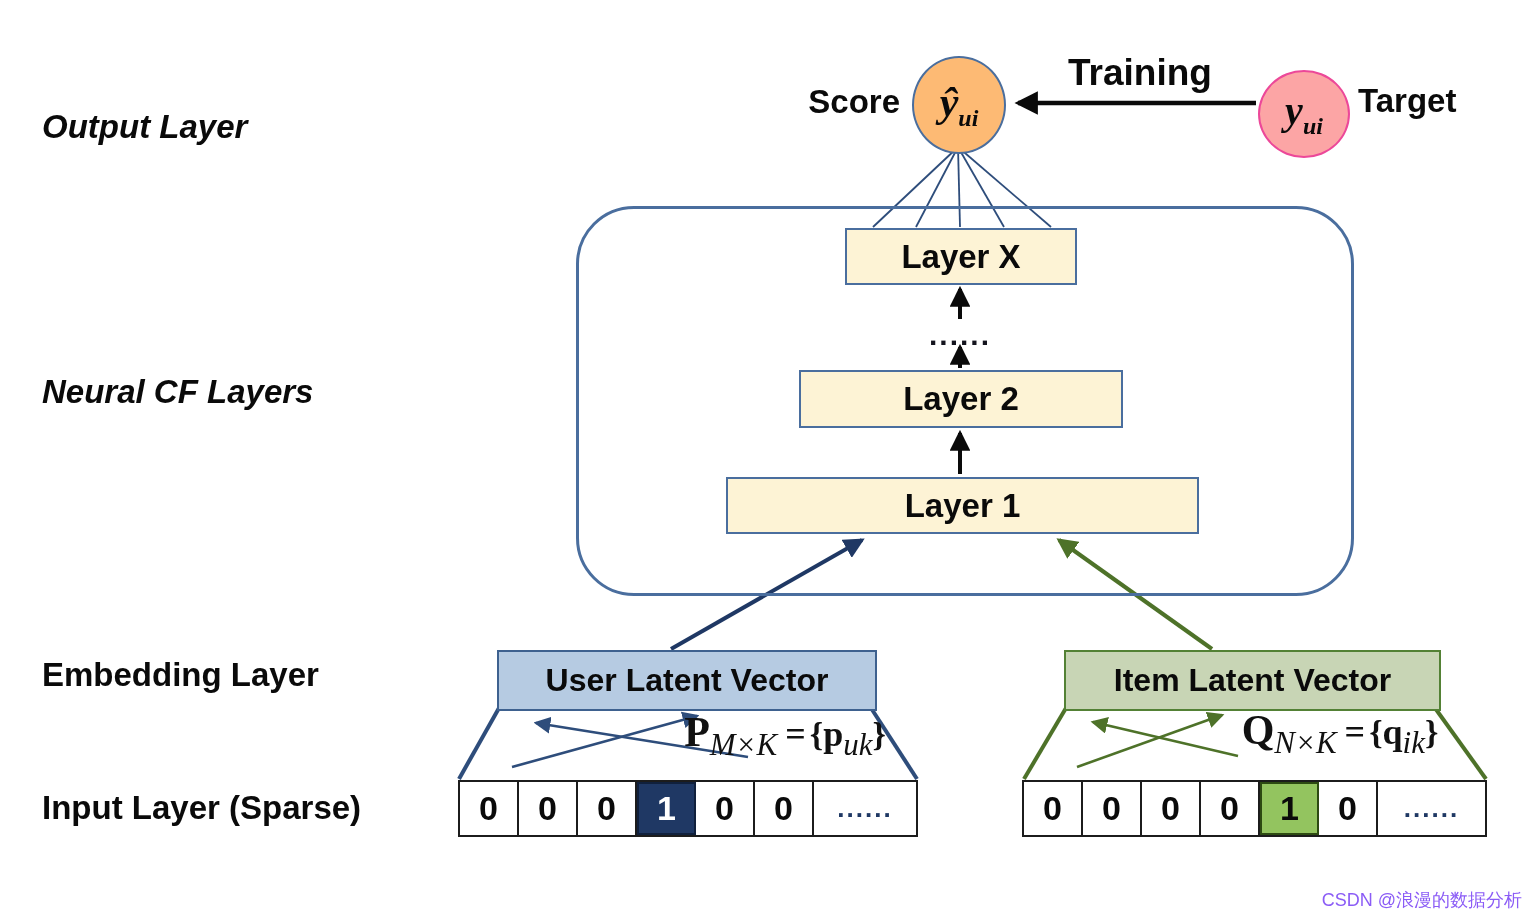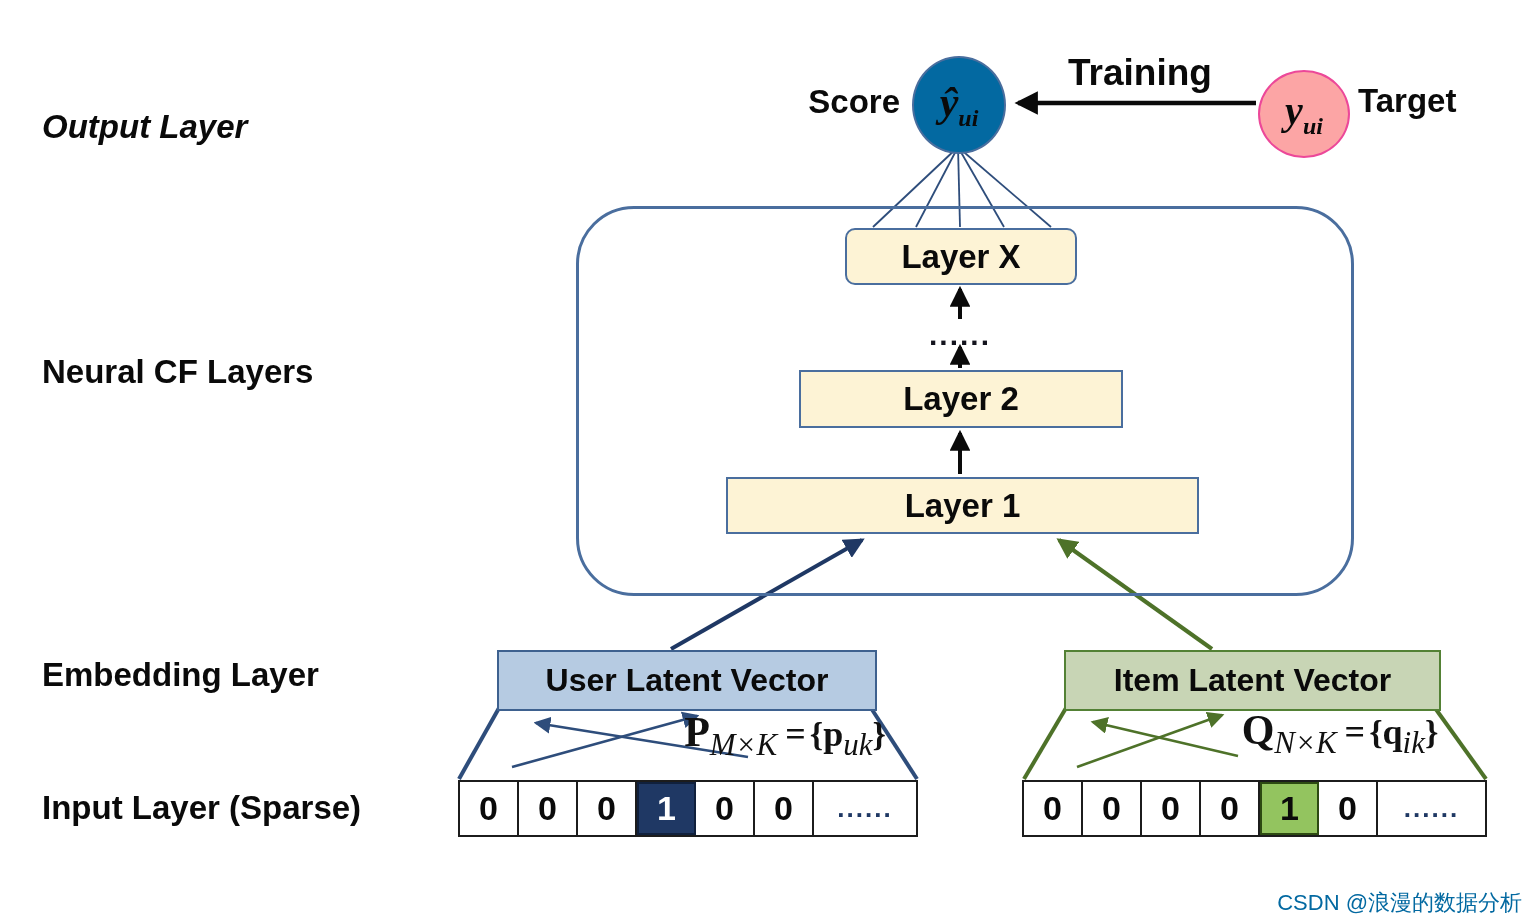--- a/index.html
+++ b/index.html
@@ -8,21 +8,21 @@
     font-family:"Liberation Sans",sans-serif;color:#0a0a0a;
   }
   .abs{position:absolute;}
   svg.connectors{position:absolute;left:0;top:0;width:1530px;height:920px;pointer-events:none;}
 
   
   .stage-label{font-weight:bold;font-size:33px;white-space:nowrap;}
 
   
   .node{display:flex;align-items:center;justify-content:center;border-radius:50%;}
-  .node-score{left:912px;top:56px;width:90px;height:94px;background:#0369a1;border:2.5px solid #4a6e9e;}
+  .node-score{left:912px;top:56px;width:90px;height:94px;background:#fdba74;border:2.5px solid #4a6e9e;}
   .node-target{left:1258px;top:70px;width:88px;height:84px;background:#fca5a5;border:2px solid #ec4899;}
   .nodetext{font-family:"Liberation Serif",serif;font-weight:bold;font-style:italic;font-size:42px;line-height:1;}
   .nodetext sub{font-size:24px;font-style:italic;vertical-align:-10px;letter-spacing:0;}
   .toplabel{font-weight:bold;font-size:33px;white-space:nowrap;}
   .training-label{font-weight:bold;font-size:37px;}
 
   
   .cf-frame{left:576px;top:206px;width:772px;height:384px;border:3px solid #4a6e9e;border-radius:58px;background:transparent;}
   .layer-box{background:#fdf3d5;border:2px solid #4a6e9e;display:flex;align-items:center;justify-content:center;
              font-weight:bold;font-size:33px;}
@@ -46,21 +46,21 @@
         border-right:2px solid #1c1c1c;box-sizing:border-box;height:100%;}
   .cell:last-child{border-right:none;}
   .cell-w{width:59px;}
   .cell-wide{flex:1;font-size:26px;letter-spacing:2px;color:#1f3864;}
   .hot-navy{background:#1f3864;color:#ffffff;border:2px solid #10203c;}
   .hot-green{background:#93c45f;color:#0a0a0a;border:2px solid #2d4a12;}
 
   .caption{font-weight:bold;font-size:34px;text-align:center;white-space:nowrap;}
   .caption .varname{font-family:"Liberation Serif",serif;font-style:italic;font-weight:bold;}
 
-  .watermark{color:#0369a1;font-size:22px;white-space:nowrap;}
+  .watermark{color:#8b5cf6;font-size:18px;white-space:nowrap;}
 </style>
 </head>
 <body>
 
 <div id="stage">
 
   <svg class="connectors" viewBox="0 0 1530 920">
     <defs>
       <marker id="arr-black" viewBox="0 0 10 10" refX="8.5" refY="5" markerWidth="5.2" markerHeight="5.2" orient="auto-start-reverse">
         <path d="M0,0 L10,5 L0,10 z" fill="#0a0a0a"></path>
@@ -108,41 +108,41 @@
       <line x1="512" y1="767" x2="697" y2="716" marker-end="url(#arr-navy-sm)"></line>
     </g>
 
     <g stroke="#4e7229" stroke-width="2.6">
       <line x1="1238" y1="756" x2="1093" y2="722" marker-end="url(#arr-green-sm)"></line>
       <line x1="1077" y1="767" x2="1222" y2="715" marker-end="url(#arr-green-sm)"></line>
     </g>
   </svg>
 
   <div class="abs stage-label" style="left:42px;top:108px;font-style:italic;">Output Layer</div>
-  <div class="abs stage-label" style="left:42px;top:353px;">Neural CF Layers</div>
+  <div class="abs stage-label" style="left:42px;top:373px;font-style:italic;">Neural CF Layers</div>
   <div class="abs stage-label" style="left:42px;top:656px;">Embedding Layer</div>
   <div class="abs stage-label" style="left:42px;top:789px;">Input Layer (Sparse)</div>
 
   <div class="abs toplabel" style="left:760px;top:83px;width:140px;text-align:right;">Score</div>
 
   <div class="abs node node-score">
     <span class="nodetext"><span>ŷ</span><sub>ui</sub></span>
   </div>
 
   <div class="abs training-label" style="left:1035px;top:52px;width:210px;text-align:center;">Training</div>
 
   <div class="abs node node-target">
     <span class="nodetext" style="font-size:40px;"><span>y</span><sub>ui</sub></span>
   </div>
 
   <div class="abs toplabel" style="left:1358px;top:82px;">Target</div>
 
   <div class="abs cf-frame"></div>
 
-  <div class="abs layer-box" style="left:845px;top:228px;width:228px;height:53px;border-radius:10px;">Layer X</div>
+  <div class="abs layer-box" style="left:845px;top:228px;width:228px;height:53px;">Layer X</div>
   <div class="abs ellipsis-mid" style="left:900px;top:320px;width:120px;">......</div>
   <div class="abs layer-box" style="left:799px;top:370px;width:320px;height:54px;">Layer 2</div>
   <div class="abs layer-box" style="left:726px;top:477px;width:469px;height:53px;">Layer 1</div>
 
   <div class="abs latent-box latent-user">User Latent Vector</div>
   <div class="abs latent-box latent-item">Item Latent Vector</div>
 
   <div class="abs formula" style="left:660px;top:708px;width:250px;text-align:center;">
     <span class="f-mat">P</span><span class="f-sub">M×K</span>
     <span class="f-eq">=</span><span class="f-brace">{</span><span class="f-mat" style="font-size:36px;">p</span><span class="f-sub">uk</span><span class="f-brace">}</span>

